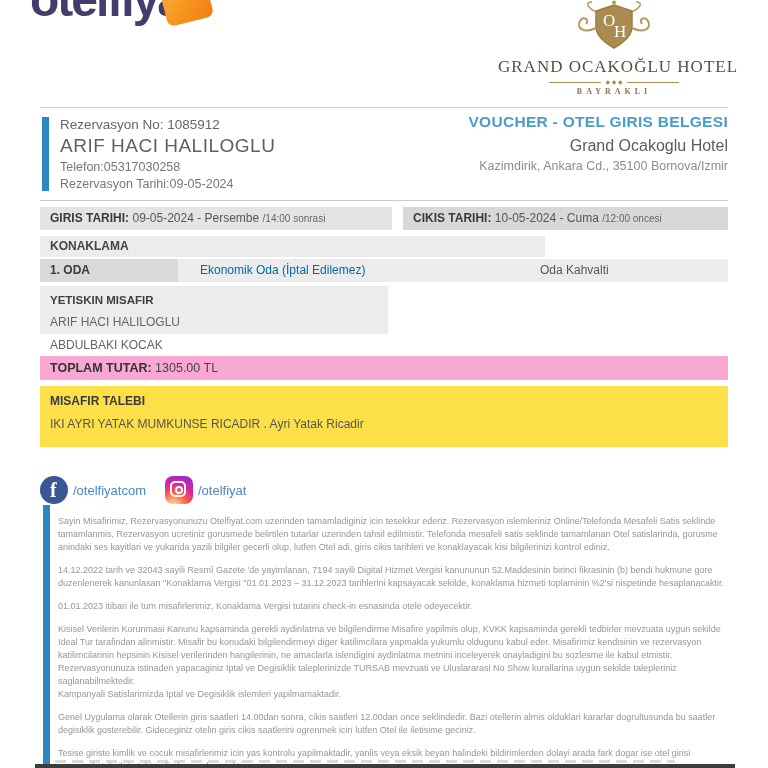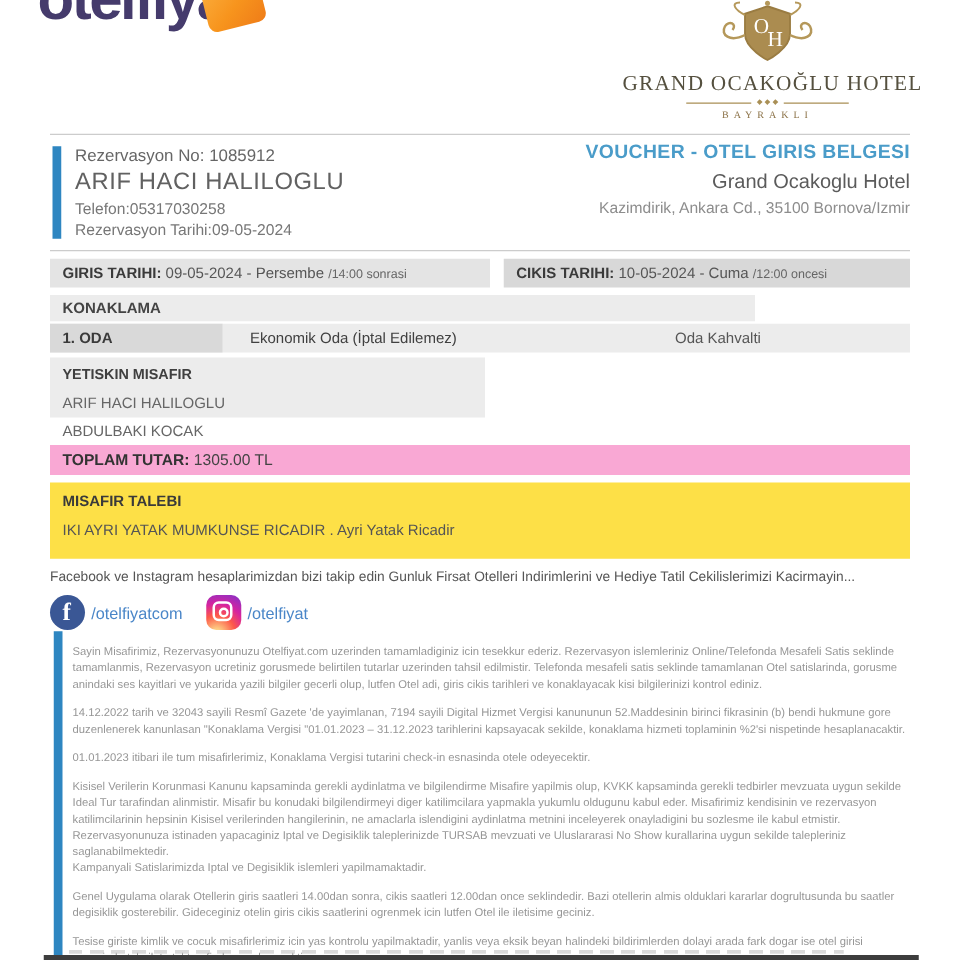--- a/index.html
+++ b/index.html
@@ -18,21 +18,21 @@
 
   .hotel-logo{position:absolute;right:38px;top:0;width:232px;text-align:center;}
   .hotel-logo .crest{display:block;margin:0 auto;}
   .hotel-logo .hname{font-family:"Liberation Serif",serif;font-size:17px;color:#55503f;
                      letter-spacing:1px;white-space:nowrap;margin-top:1px;}
   .hotel-logo .orn{display:flex;align-items:center;justify-content:center;gap:4px;
                    color:#a98f55;margin-top:2px;}
   .hotel-logo .orn .ln{height:1px;width:52px;background:#a98f55;}
   .hotel-logo .orn .dt{font-size:6px;line-height:6px;}
   .hotel-logo .hsub{font-family:"Liberation Serif",serif;font-size:8px;letter-spacing:4px;
-                    color:#8d744a;margin-top:2px;}
+                    color:#8d744a;margin-top:2px;font-weight:bold;}
 
   .hr{position:absolute;left:40px;right:40px;height:1px;background:#cccccc;}
   .hr1{top:107px;} .hr2{top:200px;}
 
   
   .res-block{position:absolute;left:42px;top:117px;border-left:7px solid #2e86c1;
              padding-left:11px;}
   .res-no{font-size:13.5px;color:#666;}
   .res-yapan{font-size:13px;color:#8d8d8d;margin-top:3px;}
   .res-name{font-size:19px;color:#616161;margin-top:3px;letter-spacing:.5px;}
@@ -45,29 +45,29 @@
 
   
   .cell{font-size:12px;color:#555;}
   .cell b{color:#3a3a3a;}
   .cell .small{font-size:10px;color:#666;}
   .checkin{position:absolute;left:40px;top:207px;width:352px;height:23px;line-height:23px;
            background:#e4e4e4;padding-left:10px;box-sizing:border-box;white-space:nowrap;}
   .checkout{position:absolute;left:403px;right:40px;top:207px;height:23px;line-height:23px;
            background:#d8d8d8;padding-left:10px;box-sizing:border-box;white-space:nowrap;}
 
-  .konaklama{position:absolute;left:40px;top:236px;width:564px;height:21px;line-height:21px;
+  .konaklama{position:absolute;left:40px;top:236px;width:505px;height:21px;line-height:21px;
              background:#ececec;padding-left:10px;box-sizing:border-box;
              font-size:12px;font-weight:bold;color:#444;}
 
   .oda-row{position:absolute;left:40px;right:40px;top:259px;height:23px;background:#ececec;}
   .oda-no{position:absolute;left:0;top:0;width:138px;height:23px;line-height:23px;
           background:#d9d9d9;font-size:12px;font-weight:bold;color:#3a3a3a;padding-left:10px;
           box-sizing:border-box;}
-  .oda-type{position:absolute;left:160px;top:0;height:23px;line-height:23px;font-size:12px;color:#404040;}
+  .oda-type{position:absolute;left:160px;top:0;height:23px;line-height:23px;font-size:12px;color:#0369a1;}
   .oda-board{position:absolute;left:500px;top:0;height:23px;line-height:23px;font-size:12px;color:#555;}
 
   .guests{position:absolute;left:40px;top:286px;width:348px;height:48px;background:#ececec;
           padding:8px 10px;box-sizing:border-box;}
   .guests .glabel{font-size:11.5px;font-weight:bold;color:#3f3f3f;}
   .guests .gname{font-size:12px;color:#666;margin-top:9px;}
 
   .toplam{position:absolute;left:40px;right:40px;top:356px;height:24px;line-height:24px;
           background:#f9a8d4;padding-left:10px;box-sizing:border-box;font-size:12.5px;color:#444;}
   .toplam b{color:#333;}
@@ -178,21 +178,20 @@
 
   <div class="toplam">
     <b>TOPLAM TUTAR:</b> <span>1305.00 TL</span>
   </div>
 
   <div class="talep">
     <div class="ttitle">MISAFIR TALEBI</div>
     <div class="treq">IKI AYRI YATAK MUMKUNSE RICADIR . Ayri Yatak Ricadir</div>
   </div>
 
-  <div class="social-text">Facebook ve Instagram hesaplarimizdan bizi takip edin Gunluk Firsat Otelleri Indirimlerini ve Hediye Tatil Cekilislerimizi Kacirmayin...</div>
   <div class="social-fb">
     <div class="fb-icon">
         <span>f</span>
       </div>
     <span class="handle">/otelfiyatcom</span>
   </div>
   <div class="social-ig">
     <div class="ig-icon">
       <div class="frame"></div>
         <div class="lens"></div>

